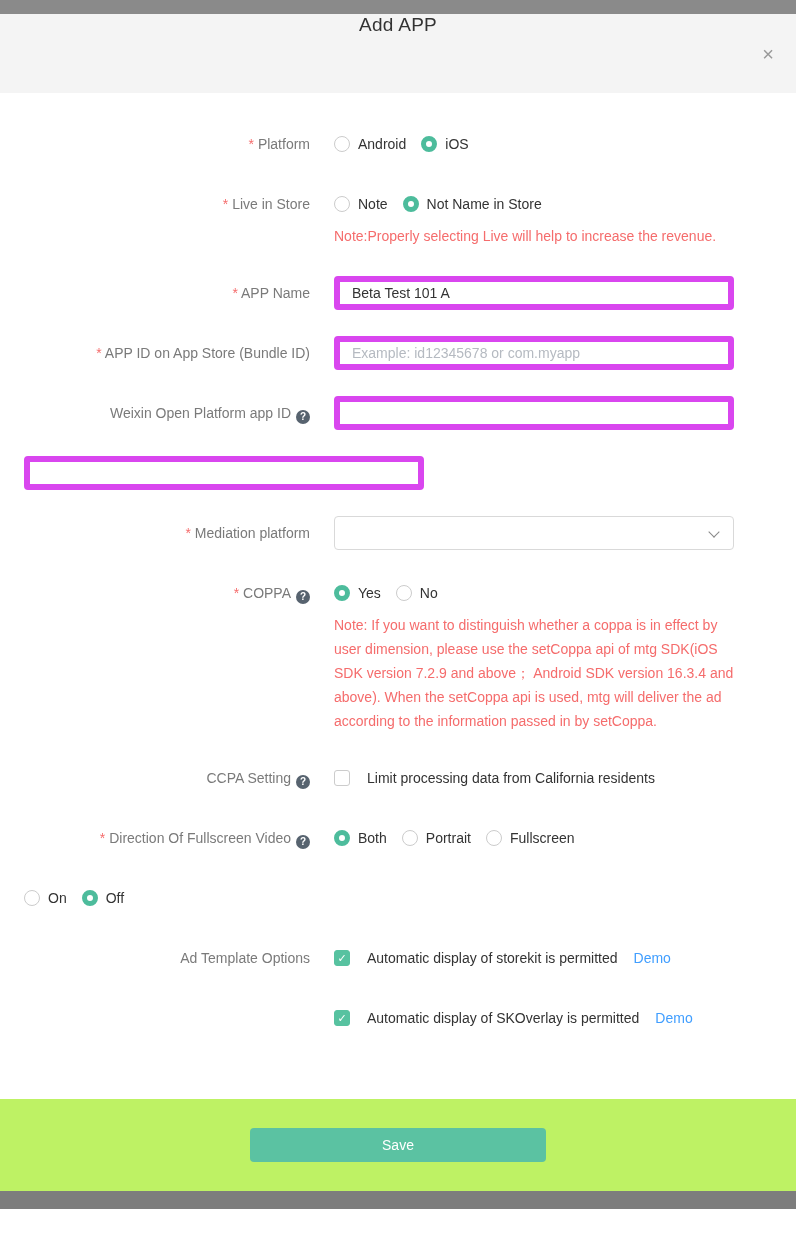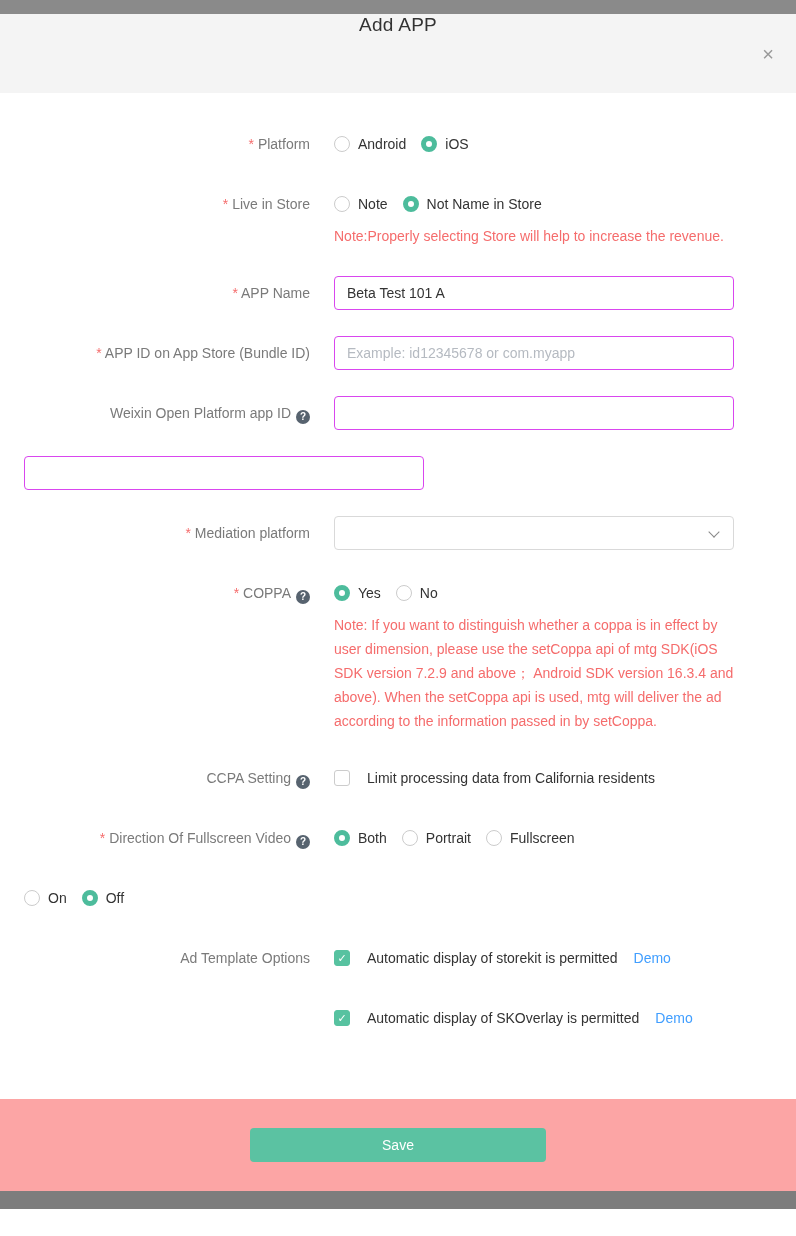--- a/index.html
+++ b/index.html
@@ -40,21 +40,21 @@
 
   .radio-group { display:flex; align-items:center; gap:15px; }
   .radio-item { display:flex; align-items:center; gap:8px; font-size:14px; color:#333; cursor:pointer; }
   .radio {
     width:16px; height:16px; border-radius:50%; flex:none;
     border:1px solid #ccc; background:#fff;
   }
   .radio.sel { border:5px solid #4dbc9c; }
 
   .text-input {
-    width:400px; height:34px; border:1px solid #d946ef; border-radius:4px;
+    width:400px; height:34px; border:6px solid #d946ef; border-radius:4px;
     padding:0 12px; font-size:14px; color:#333; outline:none;
     font-family:"Liberation Sans","DejaVu Sans",sans-serif;
   }
   .text-input::placeholder { color:#b5bac1; }
 
   .select-box {
     position:relative; width:400px; height:34px; border:1px solid #d9d9d9;
     border-radius:4px; background:#fff; cursor:pointer;
   }
   .chevron-down {
@@ -70,21 +70,21 @@
     font-size:11px; color:transparent;
   }
   .checkbox.checked { background:#57c2a0; border-color:#57c2a0; color:#fff; }
   .checkbox-label { font-size:14px; color:#333; margin-left:17px; cursor:pointer; }
 
   .note { width:400px; font-size:14px; color:#f56c6c; line-height:24px; margin:3px 0 2px; }
 
   .demo-link { color:#409eff; font-size:14px; margin-left:16px; text-decoration:none; cursor:pointer; }
 
   .modal-footer {
-    height:92px; background:#fca5a5;
+    height:92px; background:#bef264;
     display:flex; align-items:center; justify-content:center;
   }
   .save-btn {
     width:296px; height:34px; background:#5bc2a2; border:none; border-radius:4px;
     color:#fff; font-size:14px; cursor:pointer;
     font-family:"Liberation Sans","DejaVu Sans",sans-serif;
   }
 </style>
 </head>
 <body>
@@ -120,21 +120,21 @@
       <div class="control-line radio-group">
         <span class="radio-item">
           <span class="radio"></span>
           <span>Note</span>
         </span>
         <span class="radio-item">
           <span class="radio sel"></span>
           <span>Not Name in Store</span>
         </span>
       </div>
-      <div class="note">Note:Properly selecting Store will help to increase the revenue.</div>
+      <div class="note">Note:Properly selecting Live will help to increase the revenue.</div>
     </div>
   </div>
 
   <div class="form-row">
     <div class="form-label required">APP Name</div>
     <div class="control">
       <input class="text-input" type="text" value="Beta Test 101 A" style="">
     </div>
   </div>
 

